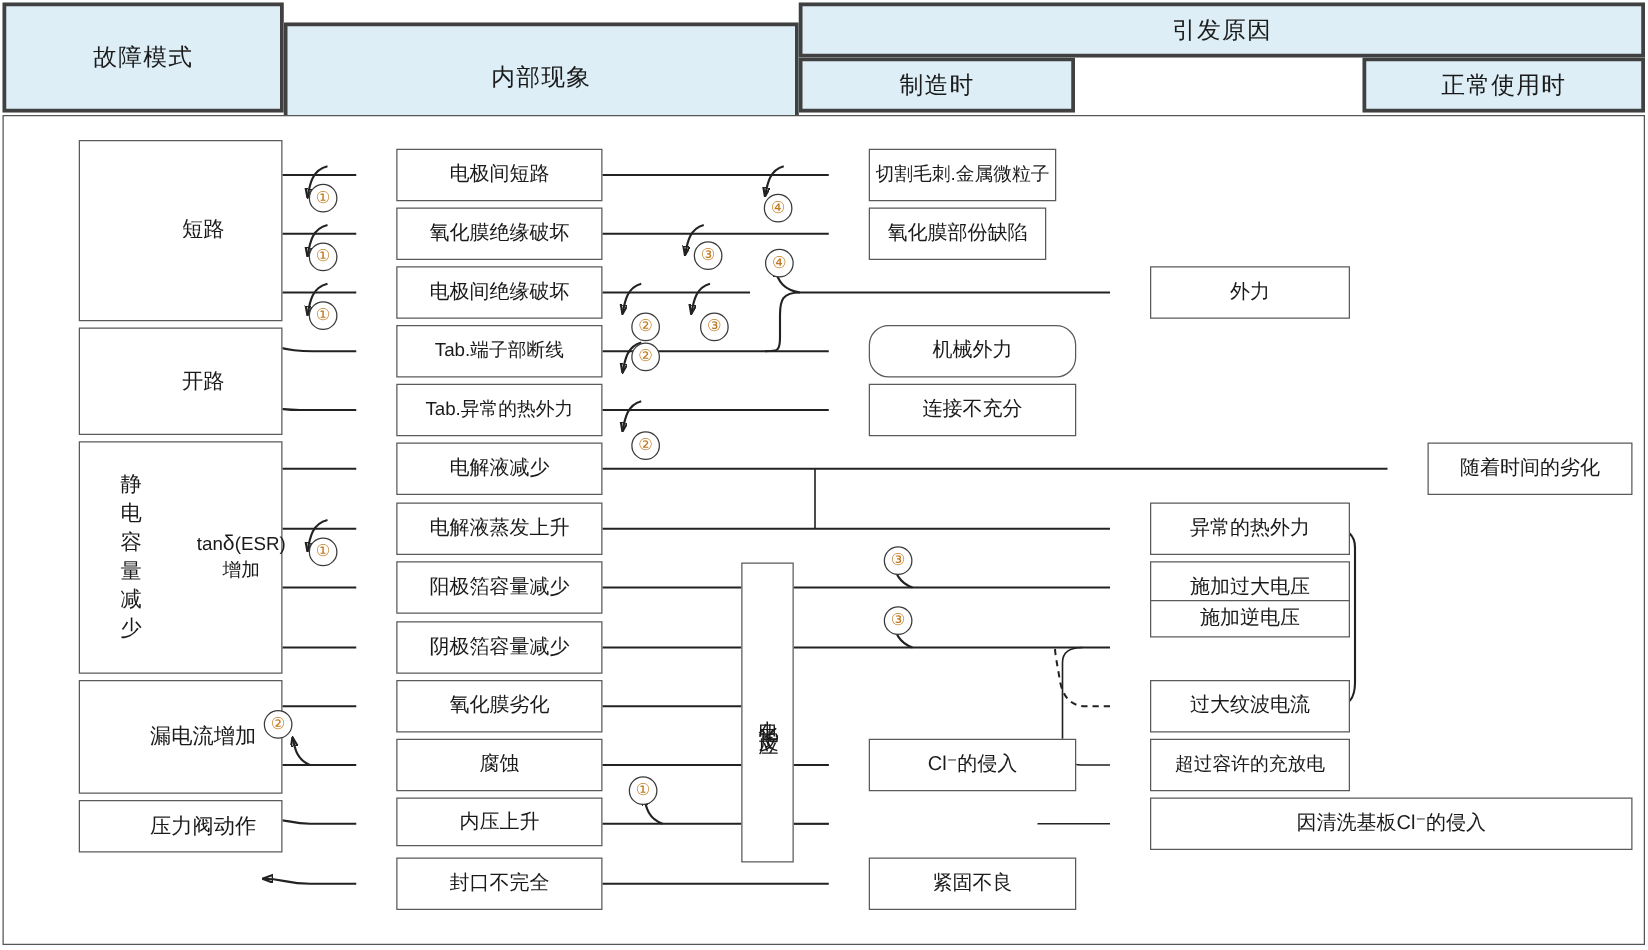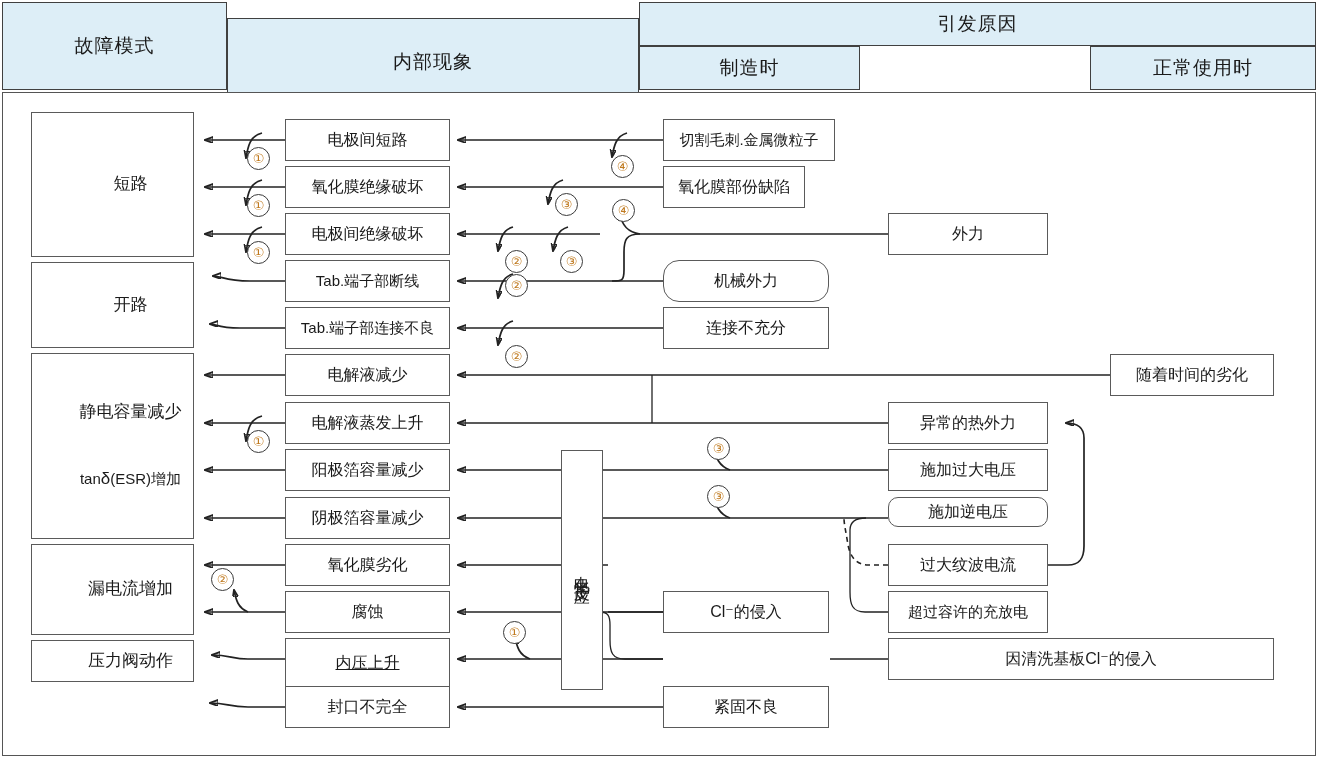--- a/index.html
+++ b/index.html
@@ -1,36 +1,36 @@
 <!DOCTYPE html>
 <html><head>
 <meta charset="utf-8">
 <style>
   html,body{margin:0;padding:0;background:#ffffff;}
   body{font-family:"Liberation Sans","DejaVu Sans",sans-serif;}
   #root{position:relative;width:1318px;height:760px;overflow:hidden;background:#fff;}
 
   
   .hdr{position:absolute;left:2px;top:2px;width:1314px;height:88px;}
-  .hcell{position:absolute;background:#ddeef7;border:1px solid #404040;
+  .hcell{position:absolute;background:#ddeef7;border:3px solid #404040;
          box-sizing:border-box;display:flex;align-items:center;justify-content:center;
          font-size:19px;color:#1a1a1a;letter-spacing:1px;}
 
   
   .frame{position:absolute;left:2px;top:92px;width:1314px;height:664px;
          border:1px solid #555;box-sizing:border-box;background:#fff;}
 
   
   .node{position:absolute;box-sizing:border-box;border:1px solid #5a5a5a;
         background:#fff;display:flex;align-items:center;justify-content:center;
-        font-size:16px;color:#1a1a1a;z-index:5;text-align:center;line-height:1.35;}
+        font-size:16px;color:#1a1a1a;z-index:5;text-align:center;line-height:1.35;margin-left:32px;}
   .node.mode{font-size:17px;padding-left:36px;}
   .node.small{font-size:15px;}
   .node.vert{writing-mode:vertical-rl;letter-spacing:3px;font-size:16px;}
-  .node .stack{display:flex;flex-direction:column;gap:44px;align-items:center;}
+  .node .stack{display:flex;flex-direction:row;gap:44px;align-items:center;}
   .tandelta{font-size:15px;}
   .tandelta .dl{font-size:17px;}
 
   
   .cnum{position:absolute;width:21px;height:21px;border:1.3px solid #3a3a3a;
         border-radius:50%;display:flex;align-items:center;justify-content:center;
         font-size:13px;color:#c07a1f;background:#fff;z-index:7;
         font-family:"DejaVu Sans",sans-serif;}
 
   svg.wires{position:absolute;left:0;top:0;width:1318px;height:760px;z-index:2;
@@ -161,52 +161,52 @@
   <div class="node" style="left:285px;top:166px;width:165px;height:42px;">
     <span>氧化膜绝缘破坏</span>
     </div>
   <div class="node" style="left:285px;top:213px;width:165px;height:42px;">
     <span>电极间绝缘破坏</span>
     </div>
   <div class="node small" style="left:285px;top:260px;width:165px;height:42px;">
     <span>Tab.端子部断线</span>
     </div>
   <div class="node small" style="left:285px;top:307px;width:165px;height:42px;">
-    <span>Tab.端子部连接不良</span>
+    <span>Tab.异常的热外力</span>
     </div>
   <div class="node" style="left:285px;top:354px;width:165px;height:42px;">
     <span>电解液减少</span>
     </div>
   <div class="node" style="left:285px;top:402px;width:165px;height:42px;">
     <span>电解液蒸发上升</span>
     </div>
   <div class="node" style="left:285px;top:449px;width:165px;height:42px;">
     <span>阳极箔容量减少</span>
     </div>
   <div class="node" style="left:285px;top:497px;width:165px;height:42px;">
     <span>阴极箔容量减少</span>
     </div>
   <div class="node" style="left:285px;top:544px;width:165px;height:42px;">
     <span>氧化膜劣化</span>
     </div>
   <div class="node" style="left:285px;top:591px;width:165px;height:42px;">
     <span>腐蚀</span>
     </div>
-  <div class="node" style="left:285px;top:638px;width:165px;height:49px;text-decoration:underline;">
+  <div class="node" style="left:285px;top:638px;width:165px;height:39px;">
     <span>内压上升</span>
     </div>
   <div class="node" style="left:285px;top:686px;width:165px;height:42px;">
     <span>封口不完全</span>
     </div>
 
   <div class="node vert" style="left:561px;top:450px;width:42px;height:240px;">
     <span>电化学反应</span>
   </div>
 
-  <div class="node small" style="left:663px;top:119px;width:172px;height:42px;">
+  <div class="node small" style="left:663px;top:119px;width:150px;height:42px;">
     <span>切割毛刺.金属微粒子</span>
     </div>
   <div class="node" style="left:663px;top:166px;width:142px;height:42px;">
     <span>氧化膜部份缺陷</span>
     </div>
   <div class="node" style="left:663px;top:260px;width:166px;height:42px;border-radius:16px;">
     <span>机械外力</span>
     </div>
   <div class="node" style="left:663px;top:307px;width:166px;height:42px;">
     <span>连接不充分</span>
@@ -220,21 +220,21 @@
 
   <div class="node" style="left:888px;top:213px;width:160px;height:42px;">
     <span>外力</span>
     </div>
   <div class="node" style="left:888px;top:402px;width:160px;height:42px;">
     <span>异常的热外力</span>
     </div>
   <div class="node" style="left:888px;top:449px;width:160px;height:42px;">
     <span>施加过大电压</span>
     </div>
-  <div class="node" style="left:888px;top:497px;width:160px;height:30px;border-radius:10px;">
+  <div class="node" style="left:888px;top:480px;width:160px;height:30px;">
     <span>施加逆电压</span>
     </div>
   <div class="node" style="left:888px;top:544px;width:160px;height:42px;">
     <span>过大纹波电流</span>
     </div>
   <div class="node small" style="left:888px;top:591px;width:160px;height:42px;">
     <span>超过容许的充放电</span>
     </div>
   <div class="node" style="left:888px;top:638px;width:386px;height:42px;">
     <span>因清洗基板Cl⁻的侵入</span>

